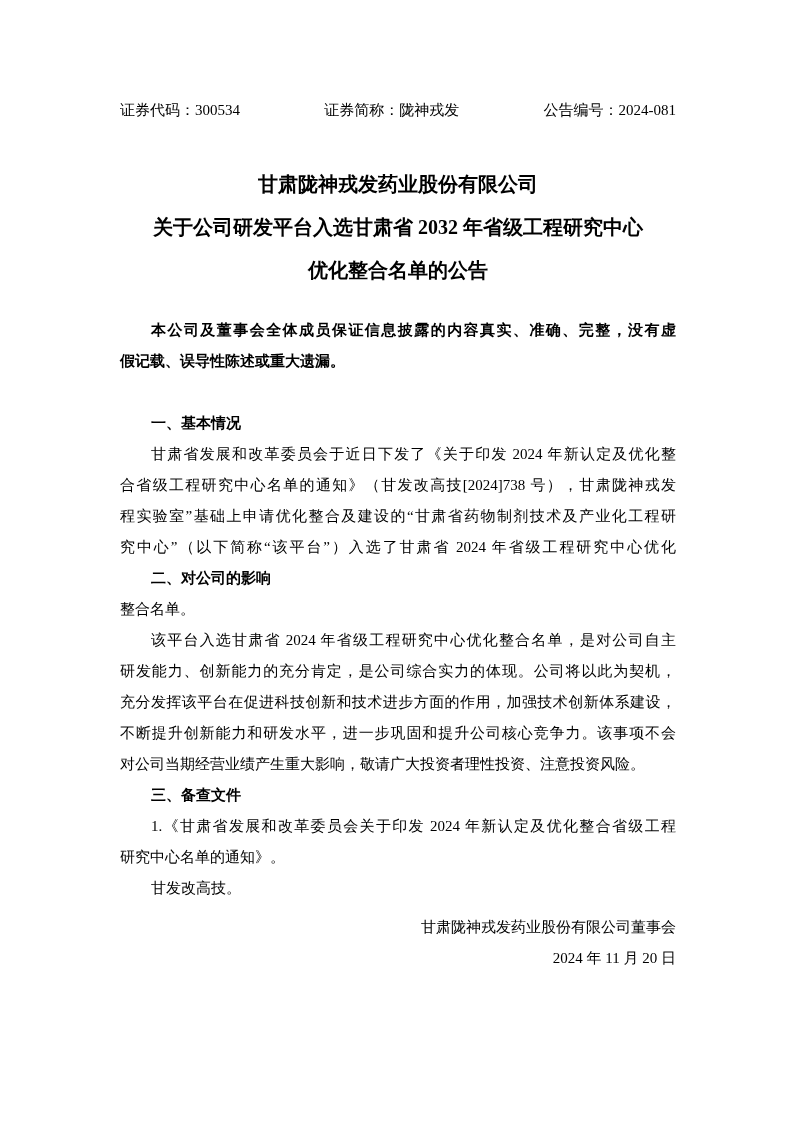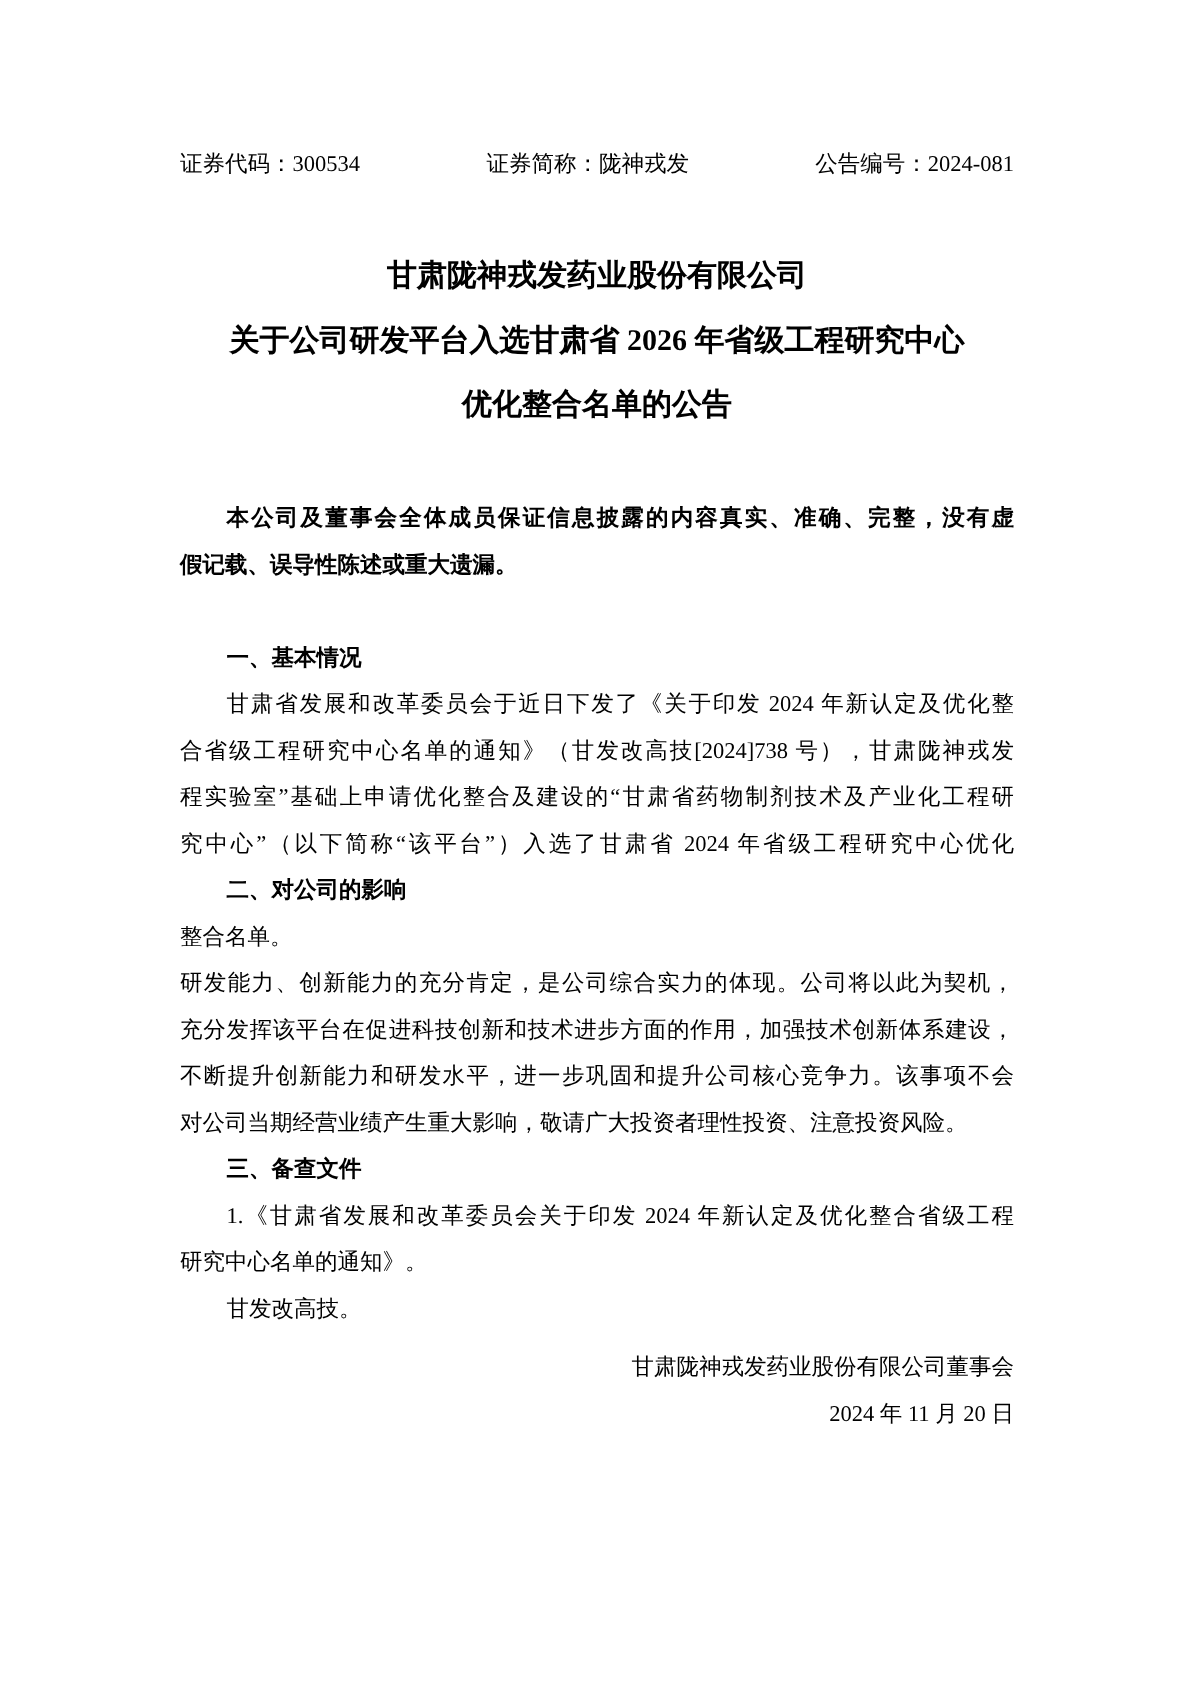--- a/index.html
+++ b/index.html
@@ -42,21 +42,21 @@
     line-height:31px;
     white-space:nowrap;
   }
   .j {             
     white-space:normal;
     text-align:justify;
     text-align-last:justify;
   }
   .indent { padding-left:31px; }   
   .bold { font-weight:bold; }
-  .statement { margin-top:39px; }
+  .statement { margin-top:23px; }
   .body-text { margin-top:31px; }
   
   .signature-wrap { margin-top:8px; text-align:right; }
   .signature {
     display:inline-block;
     font-size:15px;
     line-height:31px;
   }
 </style>
 </head>
@@ -66,39 +66,40 @@
   <div class="content">
 
     <div class="doc-header">
       <span>证券代码：300534</span>
       <span>证券简称：陇神戎发</span>
       <span>公告编号：2024-081</span>
     </div>
 
     <div class="doc-title">
       <div>甘肃陇神戎发药业股份有限公司</div>
-      <div>关于公司研发平台入选甘肃省 2026 年省级工程研究中心</div>
+      <div>关于公司研发平台入选甘肃省 2032 年省级工程研究中心</div>
       <div>优化整合名单的公告</div>
     </div>
 
     <div class="statement bold">
       <div class="line j indent">本公司及董事会全体成员保证信息披露的内容真实、准确、完整，没有虚</div>
       <div class="line">假记载、误导性陈述或重大遗漏。</div>
     </div>
 
     <div class="body-text">
 
       <div class="line bold indent">一、基本情况</div>
       <div class="line j indent">甘肃省发展和改革委员会于近日下发了《关于印发 2024 年新认定及优化整</div>
       <div class="line j">合省级工程研究中心名单的通知》（甘发改高技[2024]738 号），甘肃陇神戎发</div>
       <div class="line j">程实验室”基础上申请优化整合及建设的“甘肃省药物制剂技术及产业化工程研</div>
       <div class="line j">究中心”（以下简称“该平台”）入选了甘肃省 2024 年省级工程研究中心优化</div>
       <div class="line bold indent">二、对公司的影响</div>
 
       <div class="line">整合名单。</div>
+      <div class="line j indent">该平台入选甘肃省 2024 年省级工程研究中心优化整合名单，是对公司自主</div>
       <div class="line j">研发能力、创新能力的充分肯定，是公司综合实力的体现。公司将以此为契机，</div>
       <div class="line j">充分发挥该平台在促进科技创新和技术进步方面的作用，加强技术创新体系建设，</div>
       <div class="line j">不断提升创新能力和研发水平，进一步巩固和提升公司核心竞争力。该事项不会</div>
       <div class="line">对公司当期经营业绩产生重大影响，敬请广大投资者理性投资、注意投资风险。</div>
 
       <div class="line bold indent">三、备查文件</div>
       <div class="line j indent">1.《甘肃省发展和改革委员会关于印发 2024 年新认定及优化整合省级工程</div>
       <div class="line">研究中心名单的通知》。</div>
 
       <div class="line indent">甘发改高技。</div>

